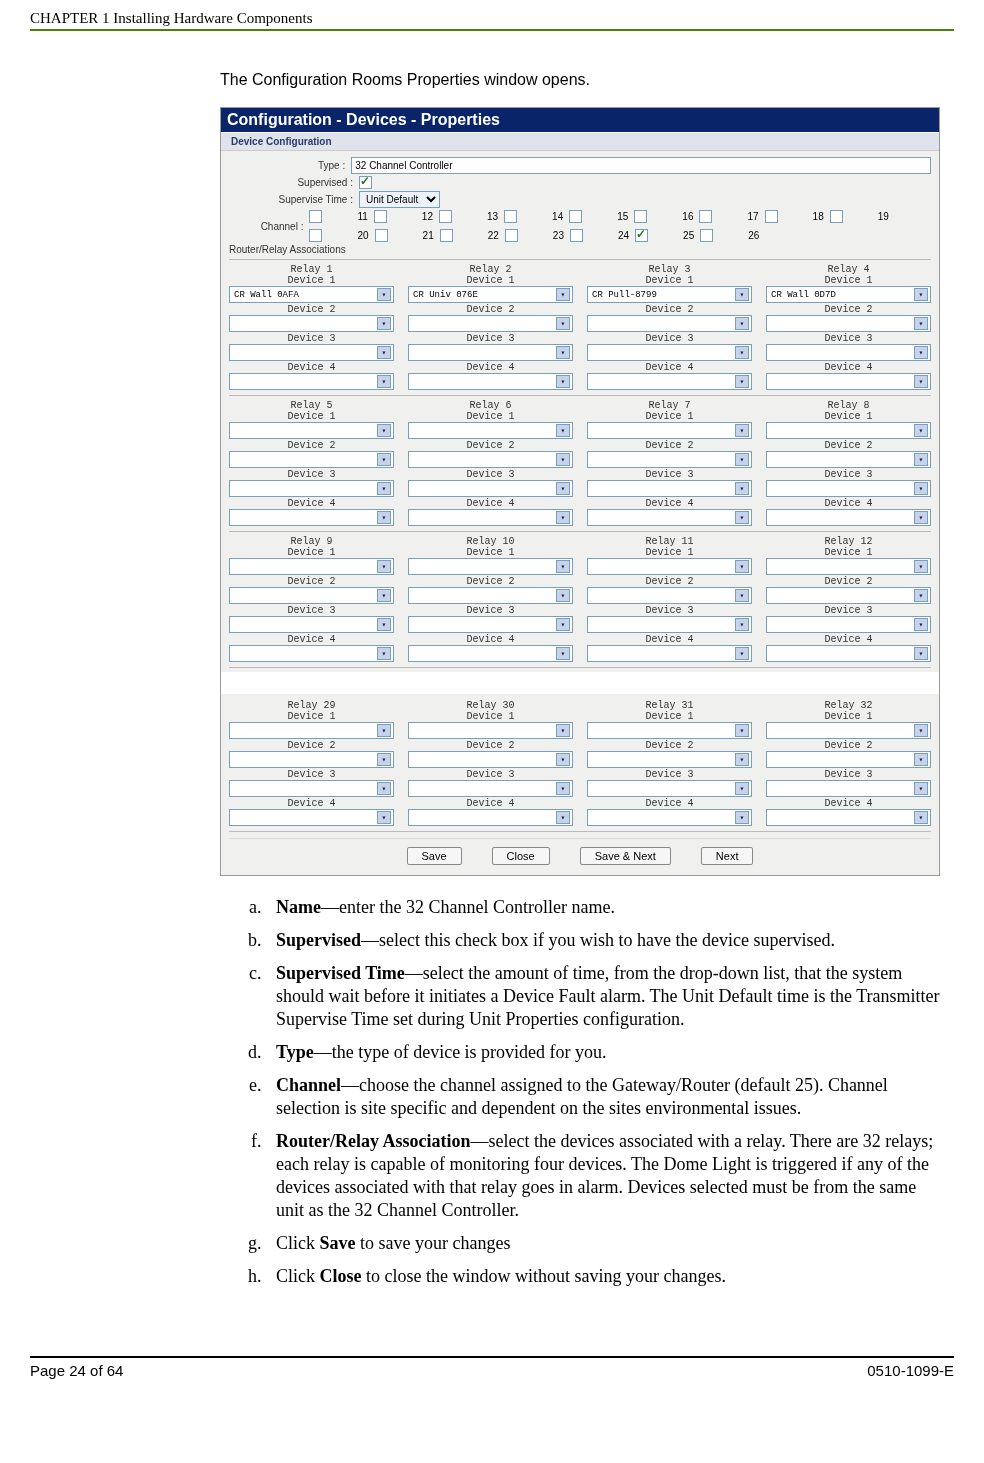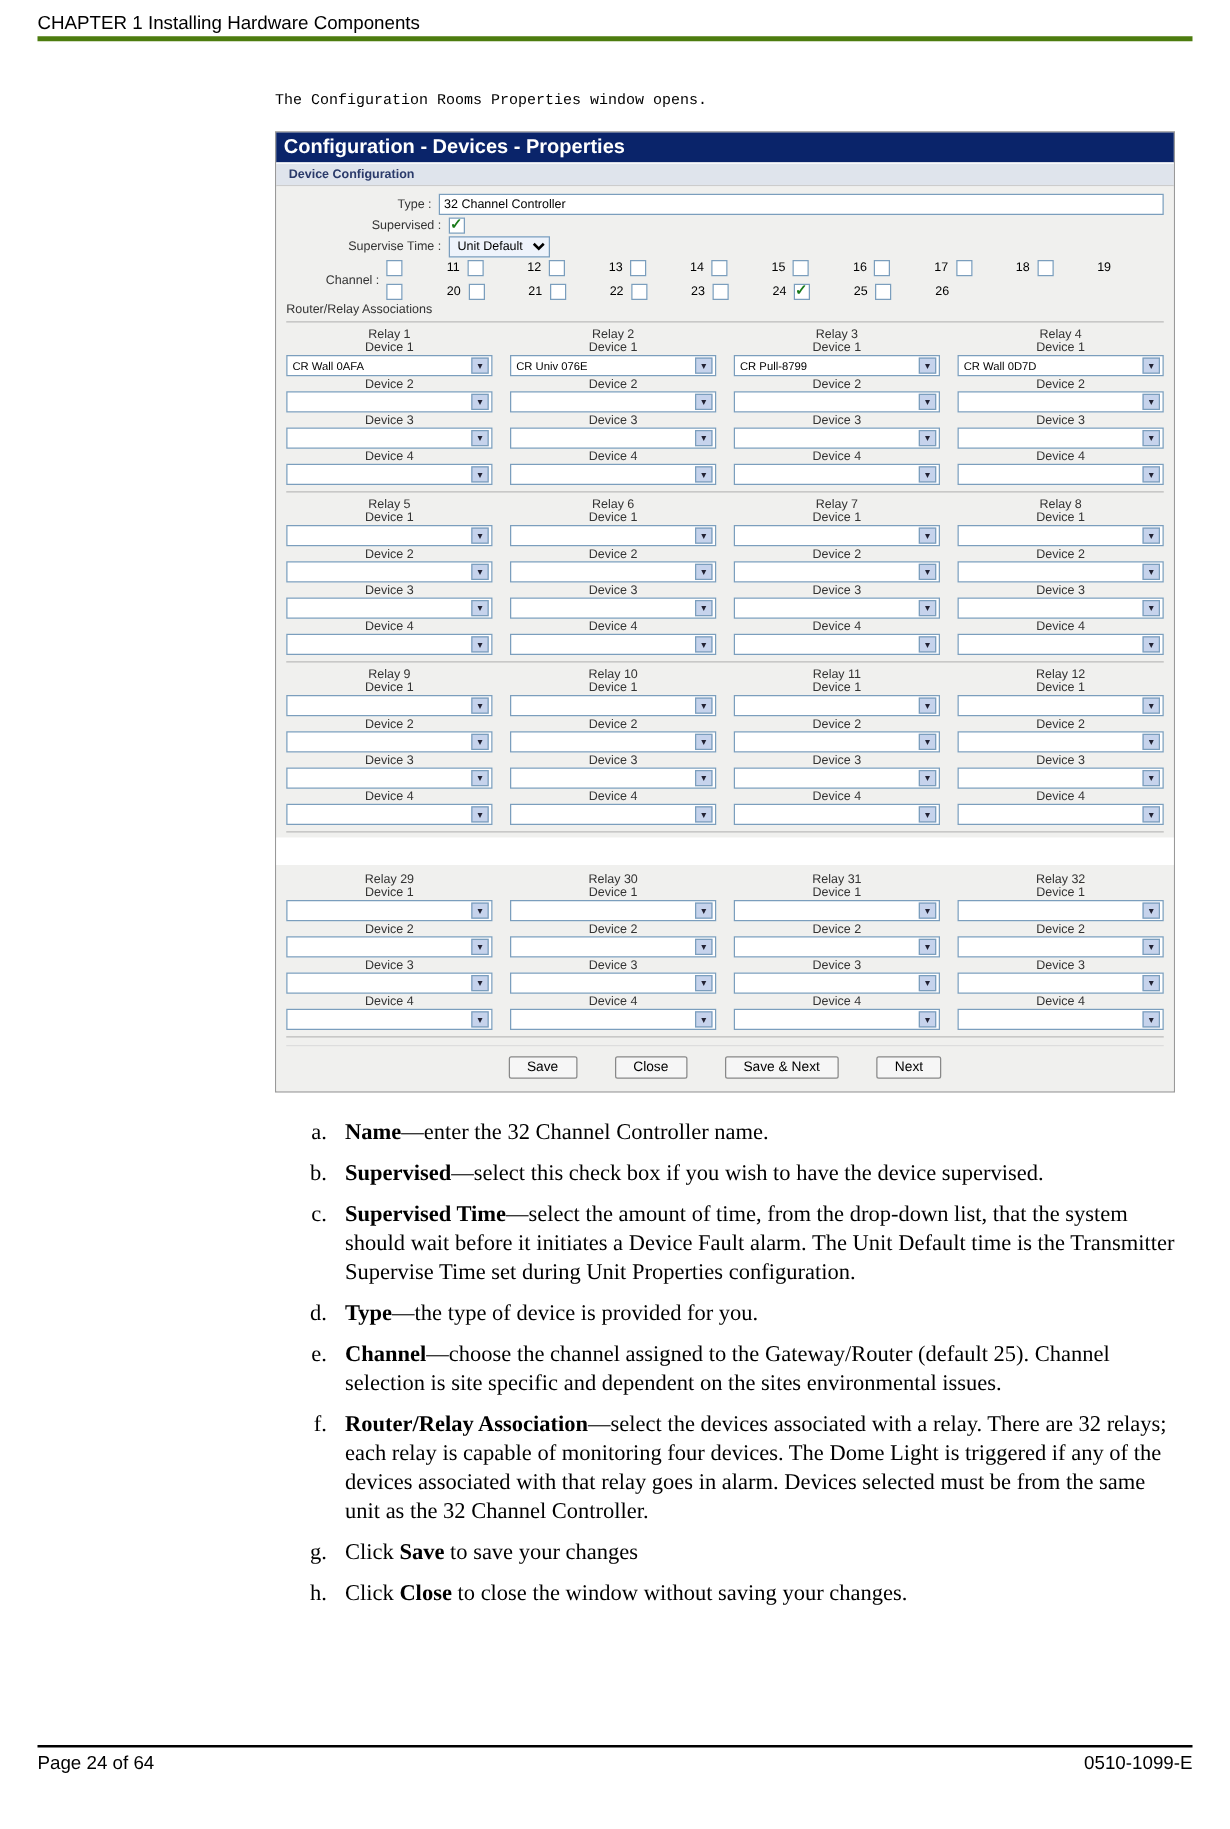--- a/index.html
+++ b/index.html
@@ -10,30 +10,31 @@
     background: #fff;
     color: #000;
     width: 984px;
   }
   .page {
     padding: 10px 30px 20px 30px;
   }
   .header-chapter {
     font-size: 15px;
     padding-bottom: 2px;
-    border-bottom: 4px solid #4d7c0f;
+    border-bottom: 2px solid #4d7c0f;
     margin-bottom: 40px;
+    font-family: Liberation Serif, serif;
   }
   .content {
     margin-left: 190px;
     margin-right: 10px;
   }
   .intro {
-    font-family: Liberation Mono, monospace;
-    font-size: 12px;
+    font-family: Liberation Sans, sans-serif;
+    font-size: 16px;
     margin-bottom: 18px;
   }
   
   .shot {
     border: 1px solid #999;
     width: 720px;
     background: #f0f0ee;
     font-size: 10px;
   }
   .shot-title {
@@ -108,20 +109,21 @@
     margin: 4px 0 2px 0;
   }
   .section-label {
     color: #333;
     margin: 2px 0;
   }
   .relay-grid {
     display: grid;
     grid-template-columns: repeat(4, 1fr);
     gap: 0 14px;
+    font-family: Liberation Mono, monospace;
   }
   .relay-col {}
   .relay-head {
     text-align: center;
     color: #333;
     margin-top: 2px;
   }
   .dev-label {
     text-align: center;
     color: #333;
@@ -170,21 +172,21 @@
     padding-left: 46px;
     margin-top: 20px;
   }
   ol.alpha li {
     margin-bottom: 10px;
     padding-left: 10px;
     line-height: 1.28;
   }
   .footer {
     border-top: 2px solid #000;
-    margin-top: 110px;
+    margin-top: 68px;
     padding-top: 4px;
     display: flex;
     justify-content: space-between;
     font-size: 15px;
   }
   .footer .right { text-align: right; }
 </style>
 </head>
 <body>
 

